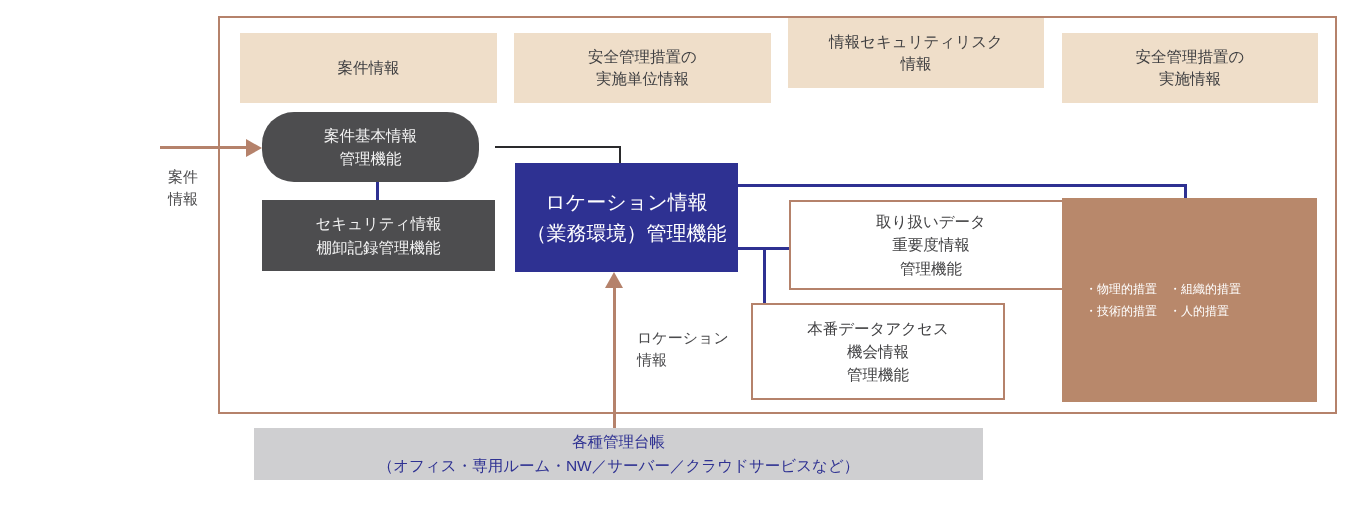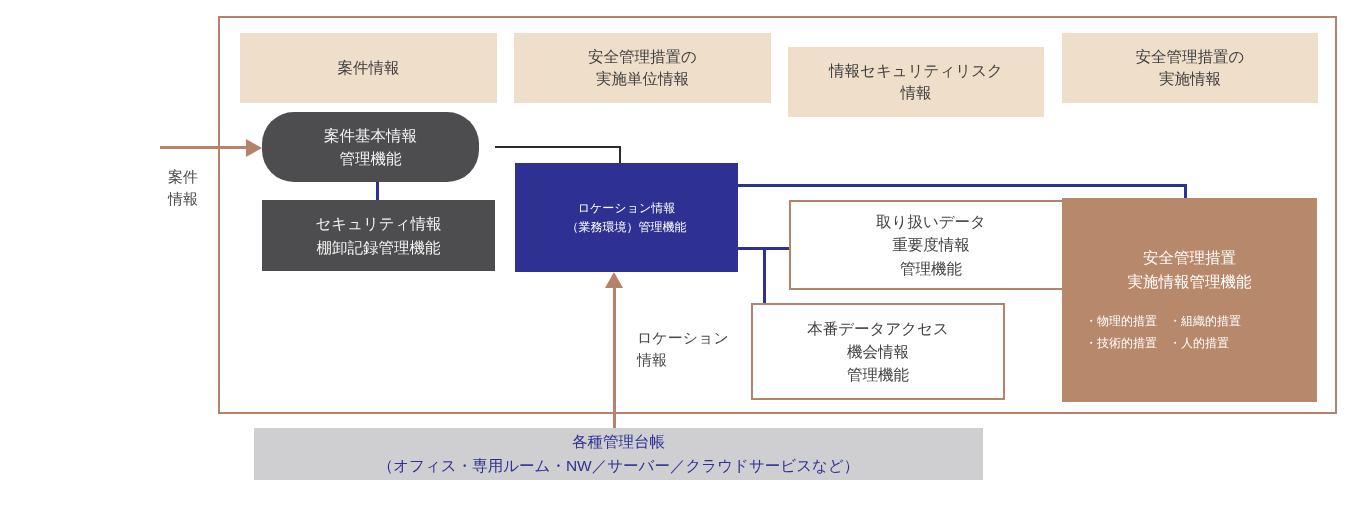--- a/index.html
+++ b/index.html
@@ -17,21 +17,21 @@
   .col-header{
     background:#efdec9;color:#3f3f41;font-size:15.5px;line-height:1.45;
   }
   .ext-box{
     background:#c9cacc;border:2px solid #58585a;color:#333335;font-size:16.5px;
   }
   .dark-box{
     background:#4d4d4f;color:#f2f2f2;font-size:15.5px;line-height:1.5;
   }
   .blue-box{
-    background:#2e3192;color:#ffffff;font-size:12px;line-height:1.55;
+    background:#2e3192;color:#ffffff;font-size:20px;line-height:1.55;
   }
   .white-box{
     background:#ffffff;border:2px solid #b5826b;color:#424244;font-size:15.5px;line-height:1.5;
   }
   .brown-box{
     background:#b8886b;color:#ffffff;
     display:flex;flex-direction:column;align-items:center;justify-content:center;gap:16px;
   }
   .brown-box .bb-title{font-size:15.5px;line-height:1.55;text-align:center;}
   .brown-box .bb-bullets{font-size:12px;line-height:1.85;text-align:left;align-self:flex-start;padding-left:23px;}
@@ -58,21 +58,21 @@
 </head>
 <body>
 
 <div class="stage">
 
   <div class="abs frame" style="left:218px;top:16px;width:1119px;height:398px;"></div>
 
   <div class="abs col-header center pre" style="left:240px;top:33px;width:257px;height:70px;">案件情報</div>
   <div class="abs col-header center pre" style="left:514px;top:33px;width:257px;height:70px;">安全管理措置の
 実施単位情報</div>
-  <div class="abs col-header center pre" style="left:788px;top:47px;width:256px;height:70px;">情報セキュリティリスク
+  <div class="abs col-header center pre" style="left:788px;top:18px;width:256px;height:70px;">情報セキュリティリスク
 情報</div>
   <div class="abs col-header center pre" style="left:1062px;top:33px;width:256px;height:70px;">安全管理措置の
 実施情報</div>
 
   <div class="line brown-line" style="left:160px;top:146px;width:88px;height:3px;"></div>
   <div class="arrow-right" style="left:246px;top:139px;"></div>
 
   <div class="line black-line" style="left:495px;top:146px;width:126px;height:2px;"></div>
   <div class="line black-line" style="left:619px;top:146px;width:2px;height:18px;"></div>
 
@@ -100,22 +100,20 @@
 
   <div class="abs white-box center pre" style="left:789px;top:200px;width:284px;height:90px;">取り扱いデータ
 重要度情報
 管理機能</div>
 
   <div class="abs white-box center pre" style="left:751px;top:303px;width:254px;height:97px;">本番データアクセス
 機会情報
 管理機能</div>
 
   <div class="abs brown-box" style="left:1062px;top:198px;width:255px;height:204px;">
-    <div class="bb-title pre">安全管理措置
-実施情報管理機能</div>
     <div class="bb-bullets pre">・物理的措置　・組織的措置
 ・技術的措置　・人的措置</div>
   </div>
 
   <div class="abs ledger-box center pre" style="left:254px;top:428px;width:729px;height:52px;">各種管理台帳
 （オフィス・専用ルーム・NW／サーバー／クラウドサービスなど）</div>
 
   <div class="abs edge-label pre" style="left:168px;top:166px;width:60px;">案件
 情報</div>
 

